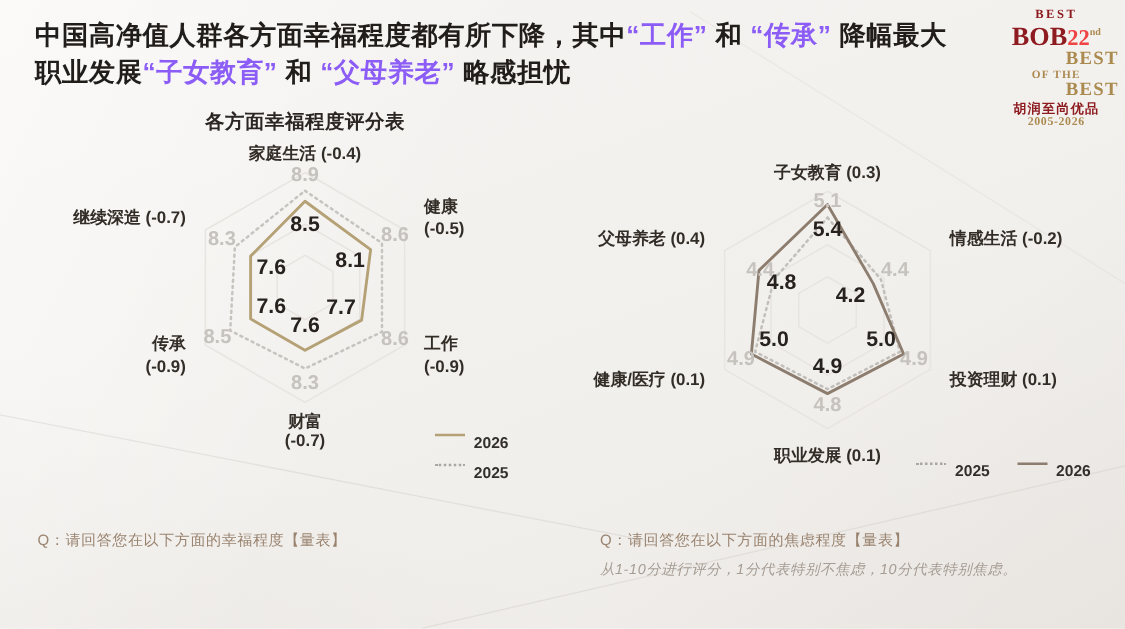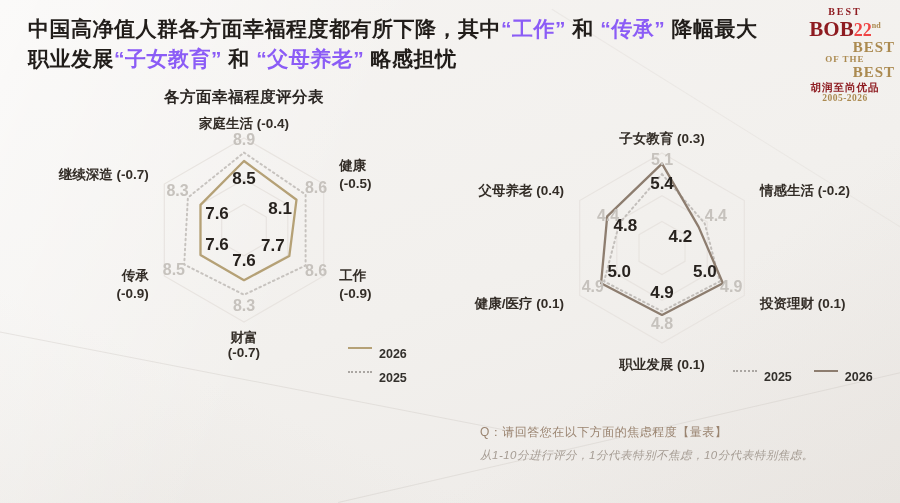--- a/index.html
+++ b/index.html
@@ -155,17 +155,18 @@
       <text x="212.0" y="61.0" dominant-baseline="middle" text-anchor="middle" fill="#332d27" font-size="13.5" font-weight="700">子女教育 (0.3)</text>
       <text x="309.9" y="113.5" dominant-baseline="middle" text-anchor="start" fill="#332d27" font-size="13.5" font-weight="700">情感生活 (-0.2)</text>
       <text x="309.9" y="226.5" dominant-baseline="middle" text-anchor="start" fill="#332d27" font-size="13.5" font-weight="700">投资理财 (0.1)</text>
       <text x="212.0" y="287.0" dominant-baseline="middle" text-anchor="middle" fill="#332d27" font-size="13.5" font-weight="700">职业发展 (0.1)</text>
       <text x="114.1" y="226.5" dominant-baseline="middle" text-anchor="end" fill="#332d27" font-size="13.5" font-weight="700">健康/医疗 (0.1)</text>
       <text x="114.1" y="113.5" dominant-baseline="middle" text-anchor="end" fill="#332d27" font-size="13.5" font-weight="700">父母养老 (0.4)</text>
     </svg>
   </div>
 
 <div class="footnote" id="footnote-left">
+  <div class="q">Q：请回答您在以下方面的幸福程度【量表】</div>
 </div>
 <div class="footnote" id="footnote-right">
   <div class="q">Q：请回答您在以下方面的焦虑程度【量表】</div>
   <div class="note">从1-10分进行评分，1分代表特别不焦虑，10分代表特别焦虑。</div>
 </div>
 
 </body></html>

